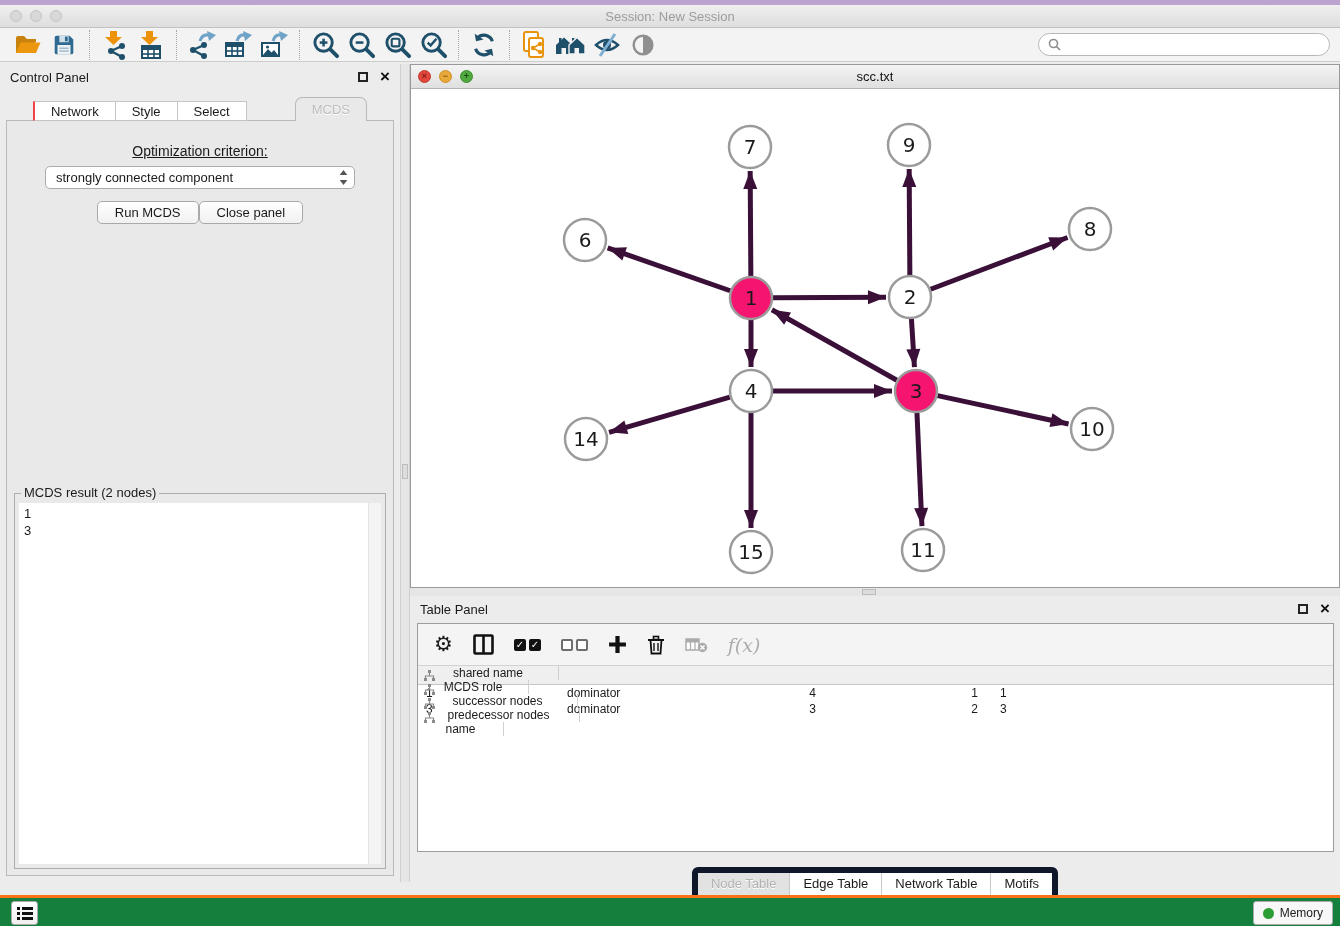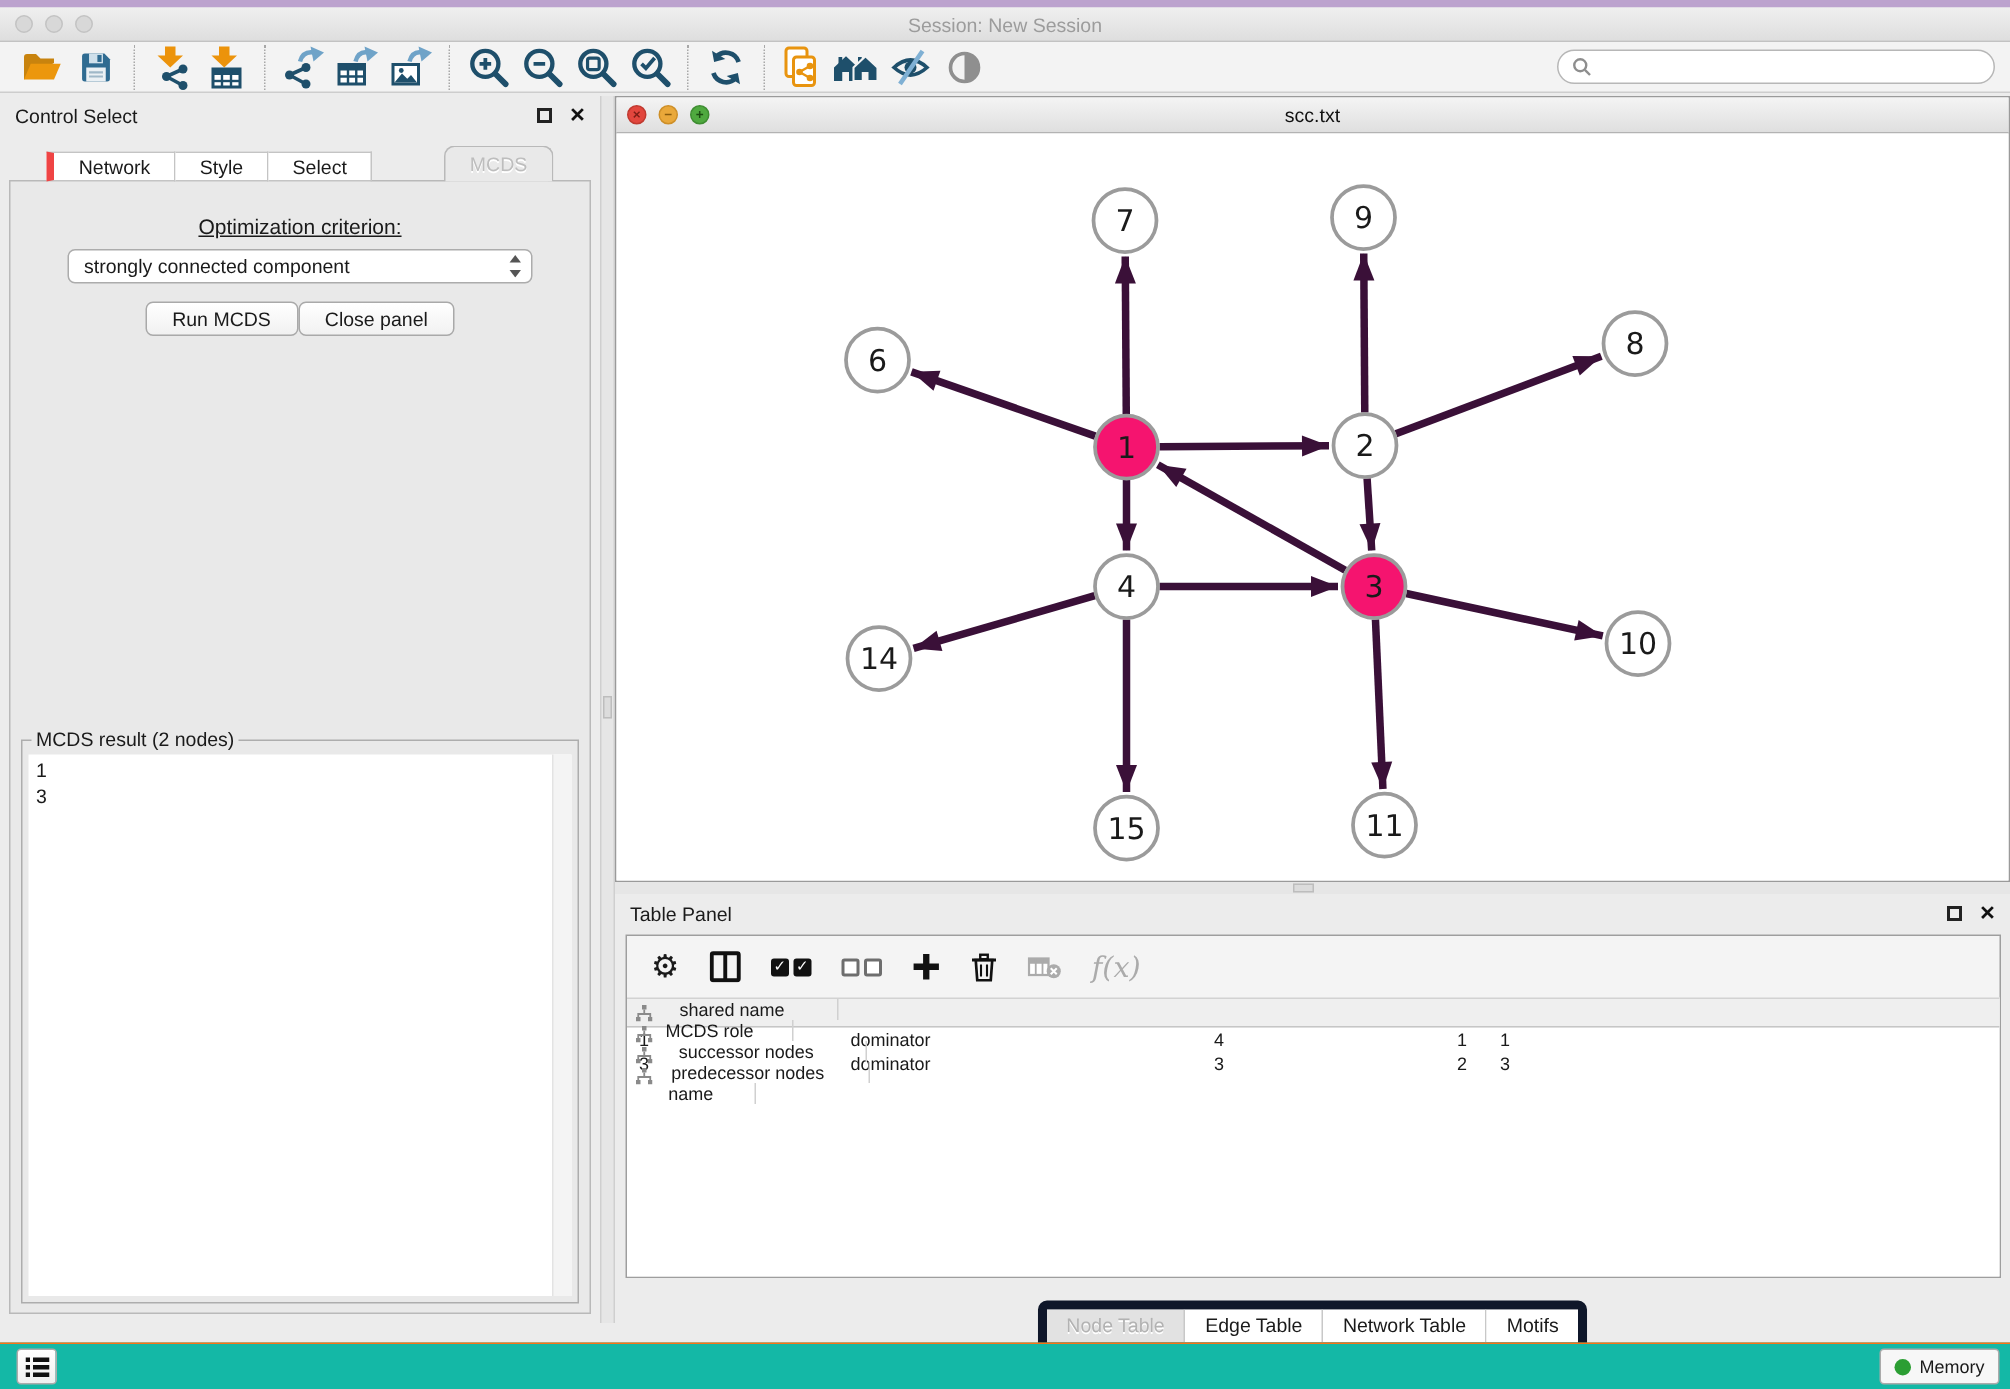--- a/index.html
+++ b/index.html
@@ -22,21 +22,21 @@
   .search-input { border:none; outline:none; flex:1; font-size:13px; background:transparent; font-family:inherit; }
 
   
   .control-panel { position:absolute; left:0; top:64px; width:400px; height:818px; background:#ECECEC; }
   .panel-header { height:26px; display:flex; align-items:center; padding:0 10px; font-size:13px; color:#1a1a1a; }
   .panel-header .spacer { flex:1; }
   .float-ico { width:10px; height:10px; border:2px solid #222; display:inline-block; margin-right:12px; }
   .close-ico { font-weight:900; font-size:17px; line-height:14px; color:#111; }
   .cp-tabs { position:absolute; left:0; right:0; top:33px; height:24px; display:flex; justify-content:center; align-items:flex-end; z-index:3; }
   .cp-tab { background:#fff; border:1px solid #C4C4C4; border-left:none; padding:2px 16px 3px; font-size:13px; height:20px; line-height:15px; cursor:default; }
-  .cp-tab:first-child { border-left:5px solid #ef4444; }
+  .cp-tab:first-child { border-left:2px solid #ef4444; }
   .cp-tab.active { background:#E9E9E9; color:#BDBDBD; text-shadow:0 1px 0 #fff; border:1px solid #B9B9B9; border-bottom:none; border-radius:7px 7px 0 0; height:24px; padding-top:4px;margin-left:48px; }
   .cp-body { position:absolute; left:6px; right:6px; top:56px; bottom:6px; background:#E9E9E9; border:1px solid #B9B9B9; }
   .opt-label { text-align:center; margin-top:22px; font-size:14px;text-decoration:underline; }
   .dropdown { margin:7px 38px 0; height:23px; background:#fff; border:1px solid #ACACAC; border-radius:5px; display:flex; align-items:center; padding:0 6px 0 10px; font-size:13px; }
   .dropdown .dd-value { flex:1; }
   .btn-row { display:flex; justify-content:center; margin-top:12px; }
   .btn { height:23px; padding:0 17px; background:linear-gradient(#FFFFFF,#F1F1F1); border:1px solid #A9A9A9; border-radius:5px; font-size:13px; font-family:inherit; color:#1a1a1a; }
   .result-group { position:absolute; left:7px; right:7px; top:372px; bottom:6px; border:1px solid #ADADAD; }
   .result-legend { position:absolute; top:-9px; left:6px; background:#E9E9E9; padding:0 3px; font-size:13px; }
   .result-white { position:absolute; left:4px; right:4px; top:9px; bottom:4px; background:#fff; }
@@ -78,21 +78,21 @@
   .tp-rows { font-size:12px; }
   .tr { display:flex; height:16px; line-height:16px; }
   .td { overflow:hidden; white-space:nowrap; }
   .tp-tabs { position:absolute; left:0; right:0; top:271px; display:flex; justify-content:center; }
   .tp-tab-group { display:flex; border:6px solid #0f172a; border-radius:6px; overflow:hidden; box-shadow:0 1px 1px rgba(0,0,0,0.12); }
   .tp-tab { background:#fff; padding:3px 13px 4px; font-size:13px; border-right:1px solid #C8C8C8; }
   .tp-tab:last-child { border-right:none; }
   .tp-tab.active { background:#E2E2E2; color:#B2B2B2; text-shadow:0 1px 0 #fff; }
 
   
-  .status-bar { position:absolute; left:0; top:895px; right:0; height:31px; background:#14b8a6; border-top:1px solid #f97316; }
+  .status-bar { position:absolute; left:0; top:895px; right:0; height:31px; background:#15803d; border-top:3px solid #f97316; }
   .history-btn { position:absolute; left:11px; top:3px; width:27px; height:24px; background:linear-gradient(#FFF,#EFEFEF); border:1px solid #ABABAB; border-radius:3px; display:flex; align-items:center; justify-content:center; }
   .memory-btn { position:absolute; right:7px; top:3px; height:24px; background:#F7F7F7; border:1px solid #ABABAB; border-radius:3px; display:flex; align-items:center; gap:6px; padding:0 9px; font-size:12px; }
   .mem-dot { width:11px; height:11px; border-radius:50%; background:#2B9E33; }
 </style>
 </head>
 <body>
 
 <div class="app">
 
   <div class="purple-strip"></div>
@@ -257,21 +257,21 @@
       <svg width="13" height="13" viewBox="0 0 13 13">
         <circle cx="5.5" cy="5.5" r="4" fill="none" stroke="#8E8E8E" stroke-width="1.6"></circle>
         <line x1="8.6" y1="8.6" x2="12" y2="12" stroke="#8E8E8E" stroke-width="1.6"></line>
       </svg>
       <input class="search-input" placeholder="" style="">
     </div>
   </div>
 
   <div class="control-panel">
     <div class="panel-header">
-      <span>Control Select</span>
+      <span>Control Panel</span>
       <span class="spacer"></span>
       <span class="float-ico"></span>
       <span class="close-ico">×</span>
     </div>
     <div class="cp-tabs">
         <div class="cp-tab">Network</div>
         <div class="cp-tab">Style</div>
         <div class="cp-tab">Select</div>
         <div class="cp-tab active">MCDS</div>
       </div>

